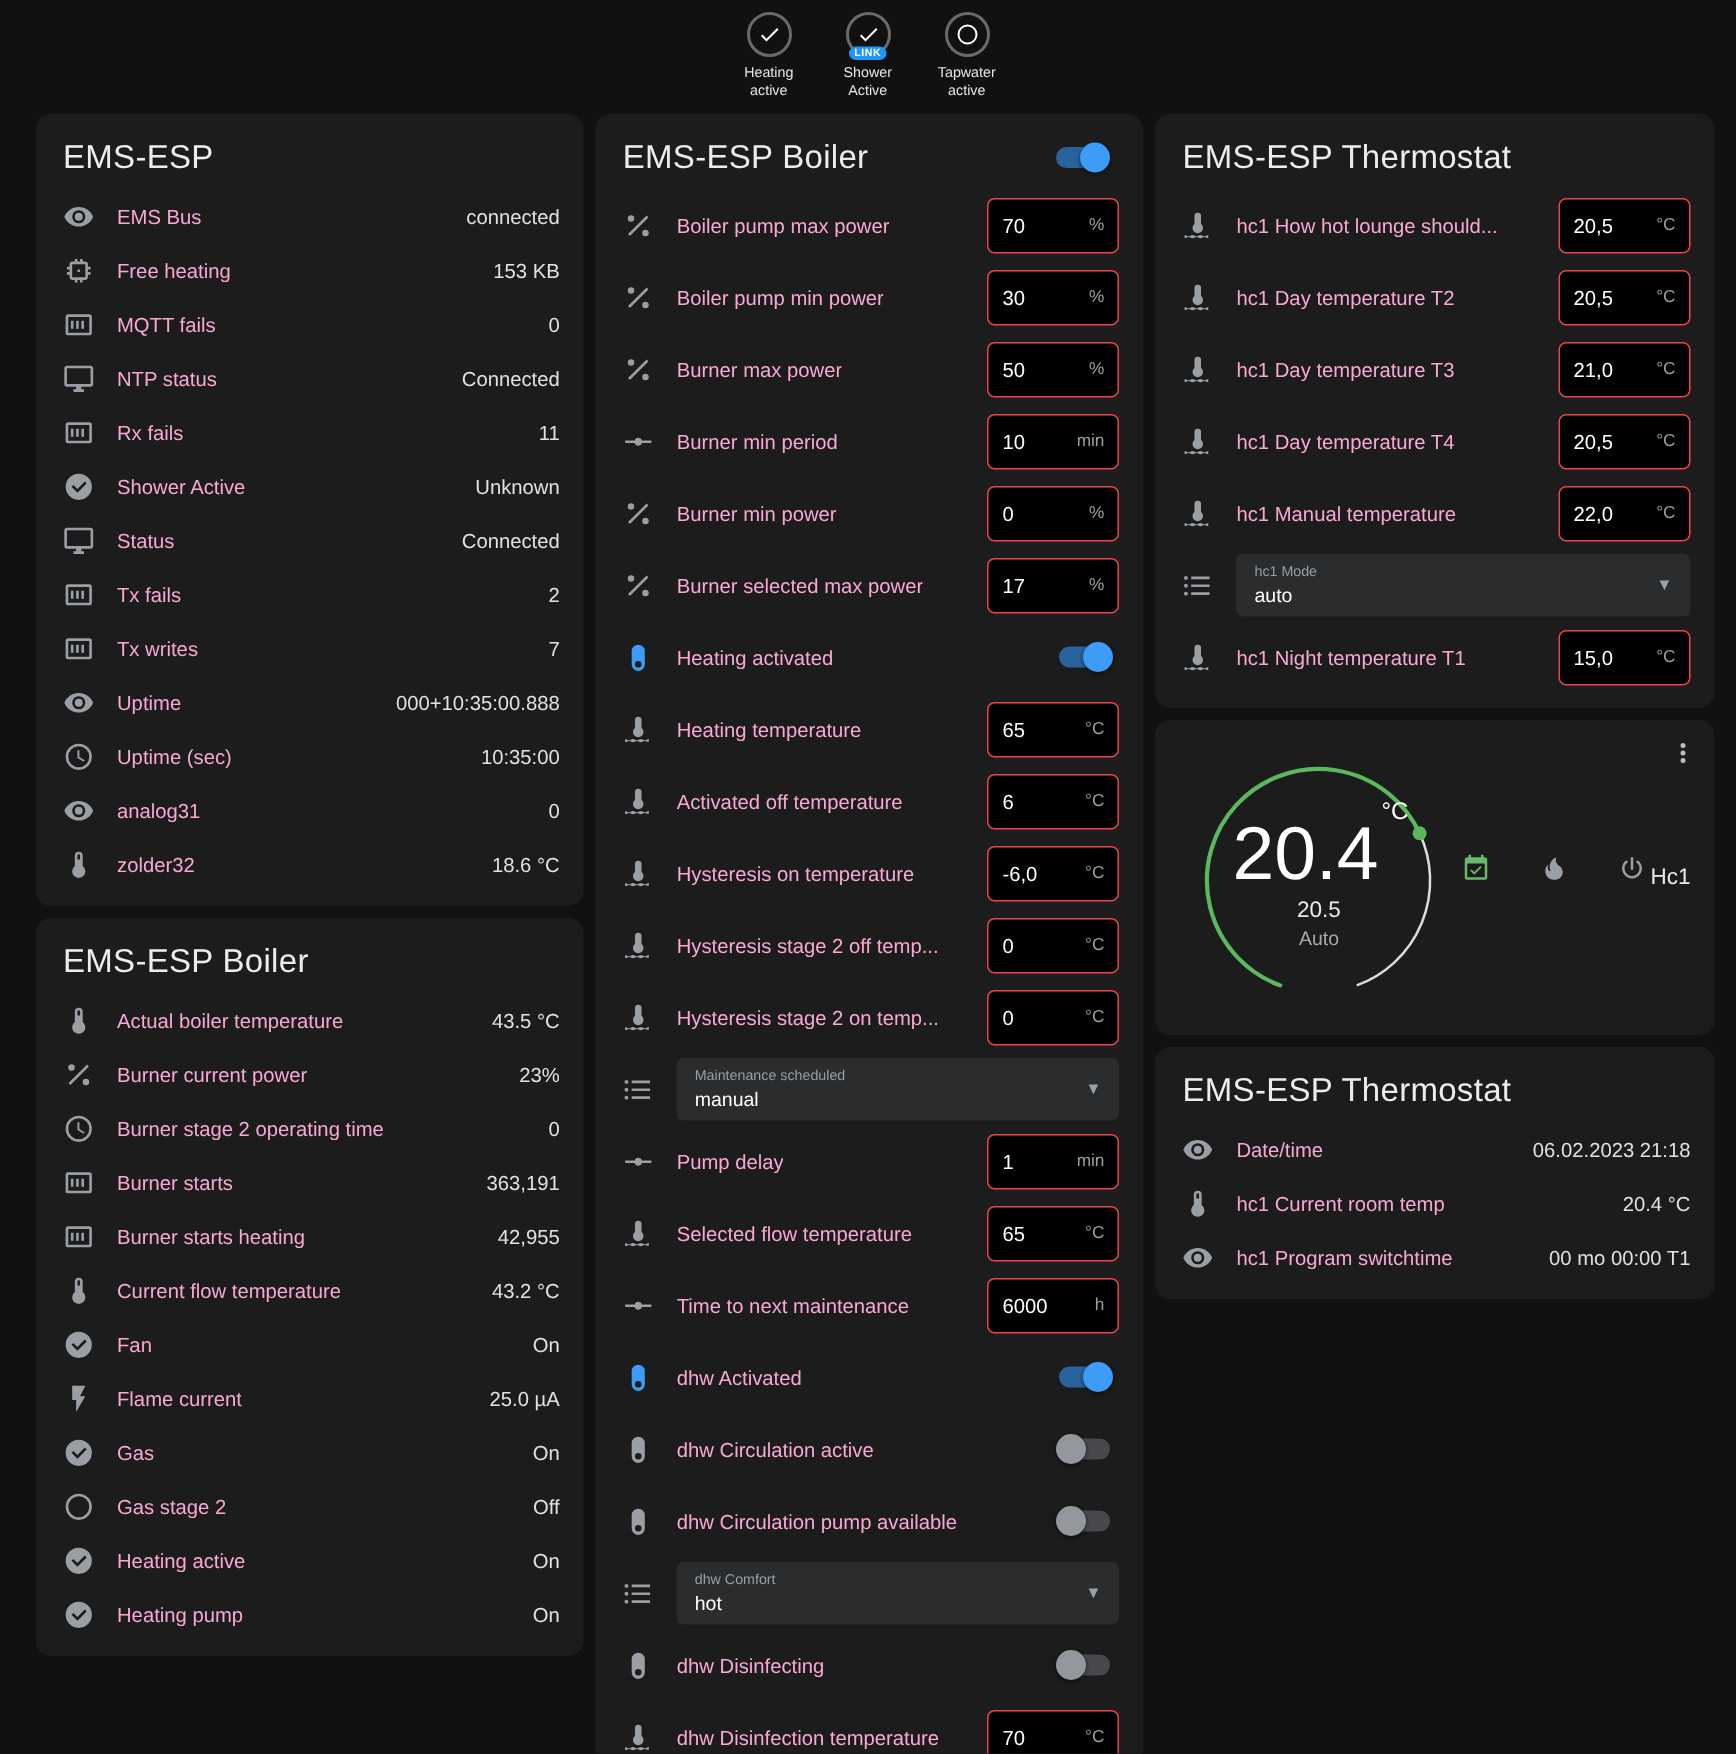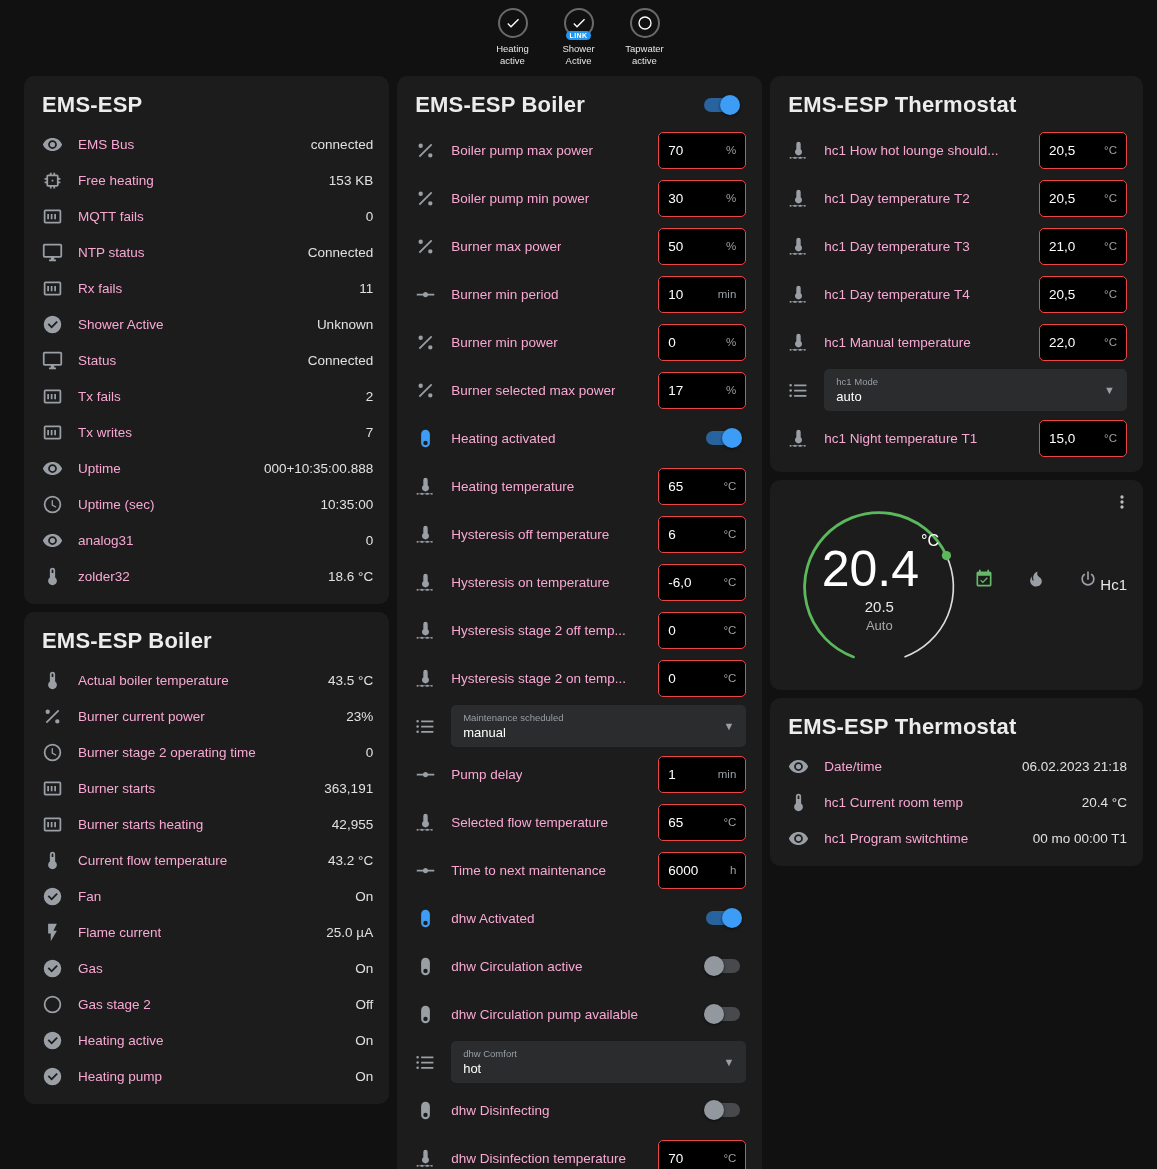--- a/index.html
+++ b/index.html
@@ -13,21 +13,21 @@
   .badge-circle svg{width:16px;height:16px;color:#fff}
   .chip{position:absolute;bottom:-4px;left:50%;transform:translateX(-50%);background:#2196f3;color:#fff;font-size:7px;font-weight:bold;padding:1px 4px;border-radius:7px;letter-spacing:.4px}
   .chip:empty{display:none}
   .badge-label{margin-top:5px;font-size:9.5px;line-height:1.3;text-align:center;color:#e6e6e6;white-space:pre-line;width:54px}
 
   
   .grid{display:grid;grid-template-columns:1fr 1fr 1fr;gap:8px;padding:6px 14px 0 24px;align-items:start}
   .col{display:flex;flex-direction:column;gap:8px}
   .card{background:#1c1c1c;border-radius:10px;padding:4px 16px 10px 16px}
   .card-head{display:flex;align-items:center;justify-content:space-between;padding:12px 2px 8px 2px}
-  .card-title{font-size:22px;font-weight:700;color:#ececec;letter-spacing:.2px}
+  .card-title{font-size:22px;font-weight:400;color:#ececec;letter-spacing:.2px}
 
   
   .row{display:flex;align-items:center;height:36px;cursor:pointer}
   .row[data-type="number"],.row[data-type="toggle"],.row[data-type="select"]{height:48px}
   .row .icon{width:21px;height:21px;flex:0 0 21px;color:#9a9fa5;margin:0 15px 0 2px}
   .row-label{font-size:13.5px;color:#f9a8d4;white-space:nowrap;overflow:hidden;text-overflow:ellipsis}
   .row-value{margin-left:auto;padding-left:10px;font-size:13.5px;color:#e0e1e3;white-space:nowrap}
   .row .row-value,.row .numbox,.row .toggle,.row .selbox{display:none}
   .row[data-type="text"] .row-value{display:block}
   .row[data-type="number"] .numbox{display:flex}
@@ -474,21 +474,21 @@
               <span class="nb-val">65</span>
               <span class="nb-unit">°C</span>
             </span>
 
           </div>
 
           <div class="row" data-name="entity-row" data-type="number">
             <svg class="icon" viewBox="0 0 24 24" data-name="water-thermometer-icon">
               <path fill="currentColor" fill-rule="evenodd" d="M12,2A2.5,2.5 0 0,0 9.5,4.5V10.5A4,4 0 1,0 14.5,10.5V4.5A2.5,2.5 0 0,0 12,2M2,19C3.5,19 3.5,20 5,20C6.5,20 6.5,19 8,19C9.5,19 9.5,20 11,20C12.5,20 12.5,19 14,19C15.5,19 15.5,20 17,20C18.5,20 18.5,19 20,19V21.5C18.5,21.5 18.5,20.5 17,20.5C15.5,20.5 15.5,21.5 14,21.5C12.5,21.5 12.5,20.5 11,20.5C9.5,20.5 9.5,21.5 8,21.5C6.5,21.5 6.5,20.5 5,20.5C3.5,20.5 3.5,21.5 2,21.5V19Z"></path>
             </svg>
-            <span class="row-label" data-name="entity-name">Hysteresis off temperature</span>
+            <span class="row-label" data-name="entity-name">Activated off temperature</span>
 
             <span class="numbox" data-name="number-input">
               <span class="nb-val">6</span>
               <span class="nb-unit">°C</span>
             </span>
 
           </div>
 
           <div class="row" data-name="entity-row" data-type="number">
             <svg class="icon" viewBox="0 0 24 24" data-name="water-thermometer-icon">

